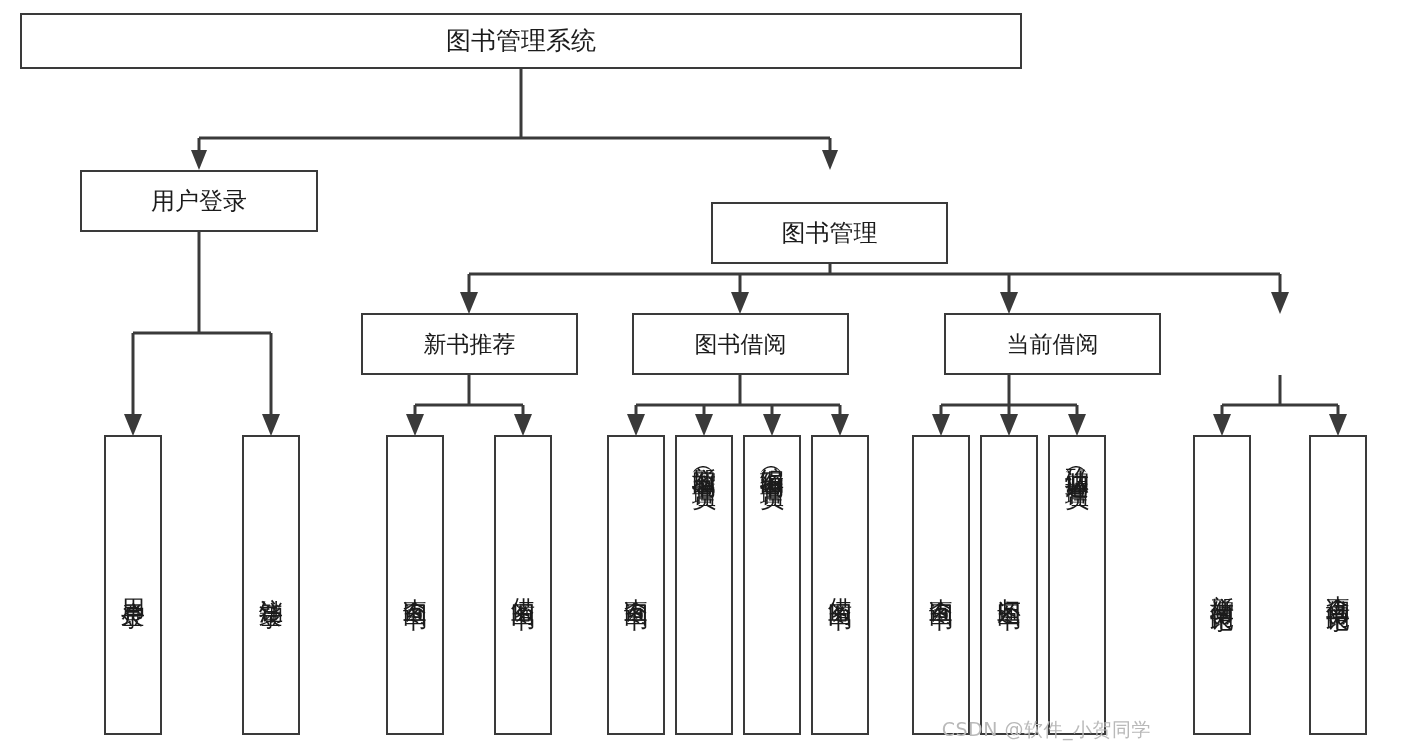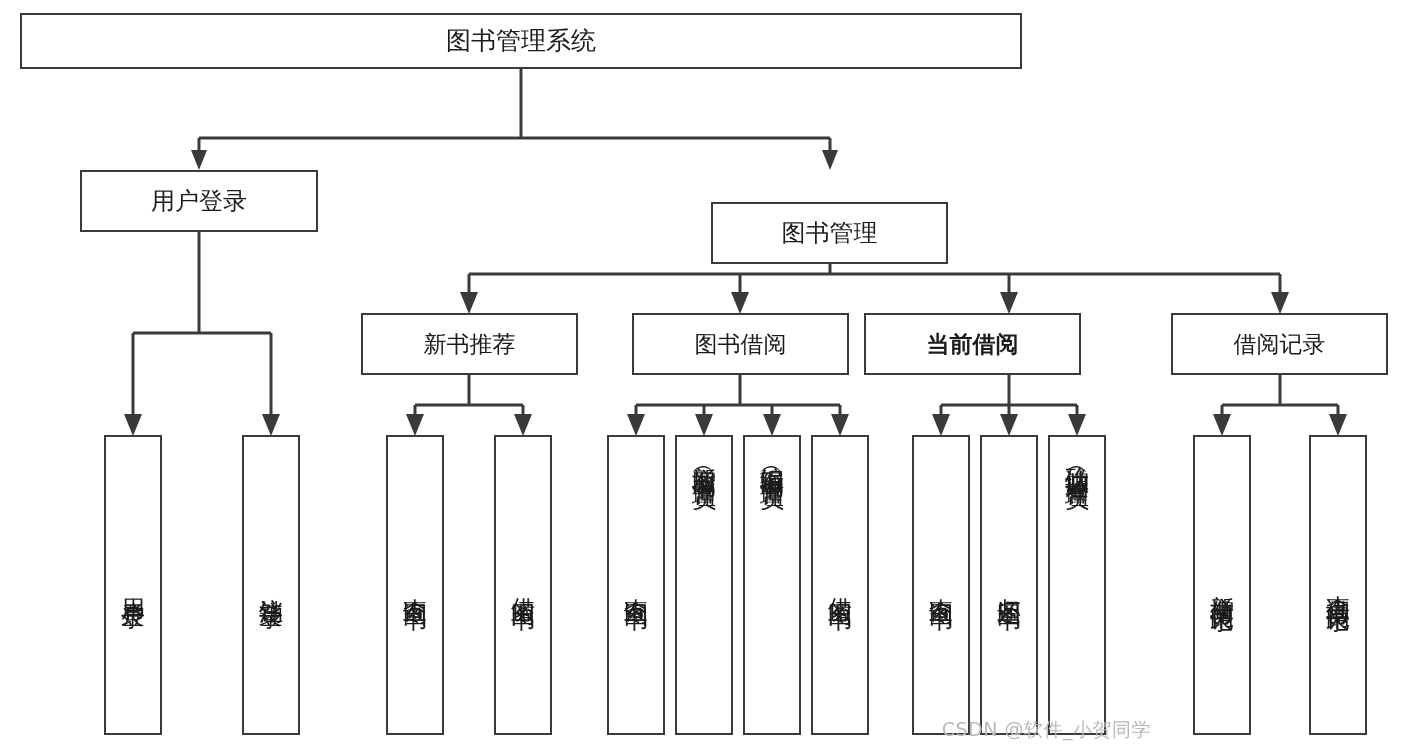--- a/index.html
+++ b/index.html
@@ -157,27 +157,24 @@
   </div>
 
   <div class="node lvl3" style="left:361px;top:313px;width:217px;height:62px;">
     <span>新书推荐</span>
   </div>
 
   <div class="node lvl3" style="left:632px;top:313px;width:217px;height:62px;justify-content:center;">
     <span>图书借阅</span>
   </div>
 
-  <div class="node lvl3" style="left:864px;top:313px;width:217px;height:62px;font-weight:bold;">
+  <div class="node lvl3" style="left:944px;top:313px;width:217px;height:62px;">
     <span>当前借阅</span>
   </div>
 
-  <div class="node lvl3" style="left:1171px;top:313px;width:217px;height:62px;">
-    <span>借阅记录</span>
-  </div>
 
   <div class="node leaf anchor-mid" style="left:104px;top:435px;width:58px;height:300px;">
     <span class="vtext">用户登录</span>
   </div>
 
   <div class="node leaf anchor-mid" style="left:242px;top:435px;width:58px;height:300px;">
     <span class="vtext">注销登录</span>
   </div>
 
   <div class="node leaf anchor-mid" style="left:386px;top:435px;width:58px;height:300px;">

